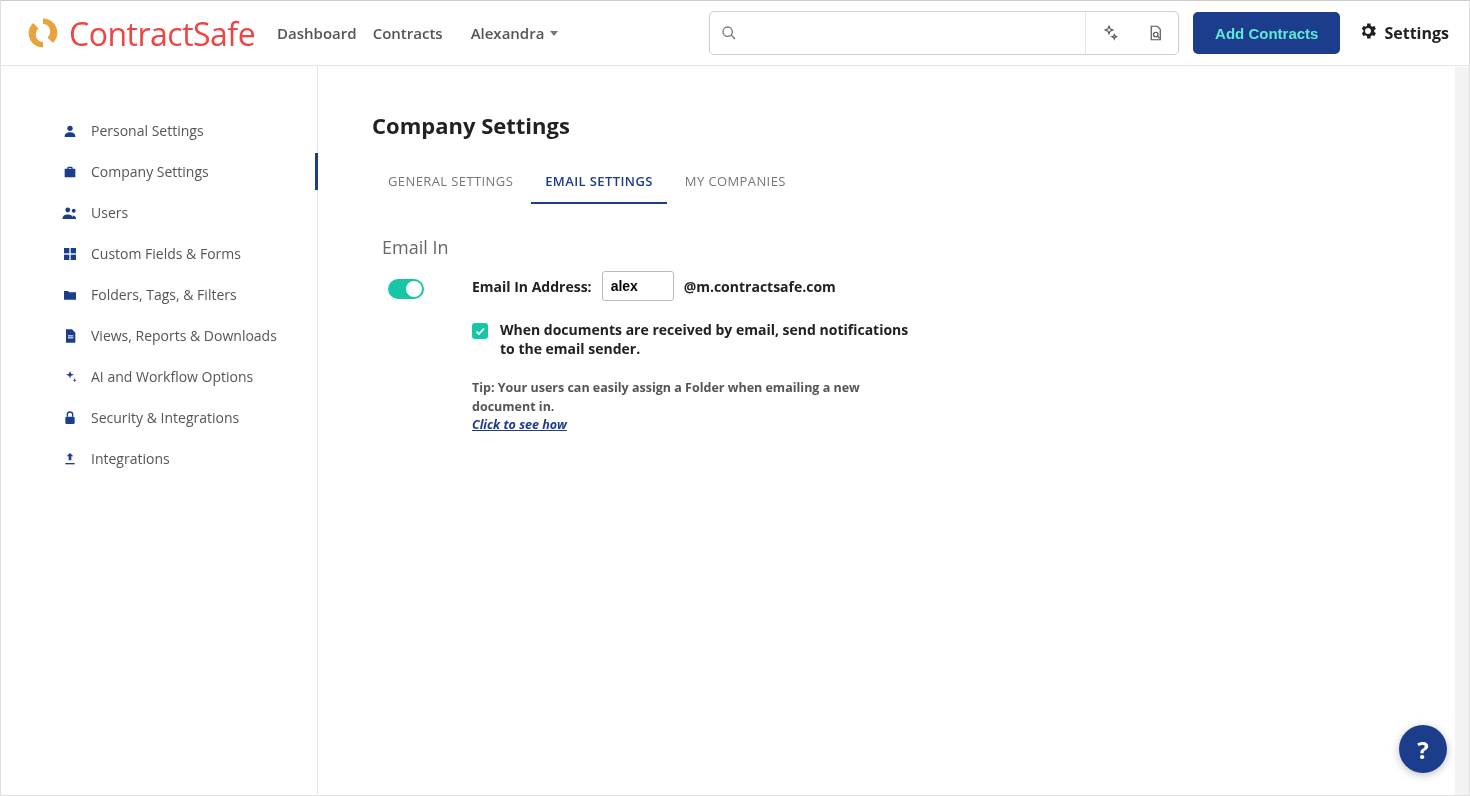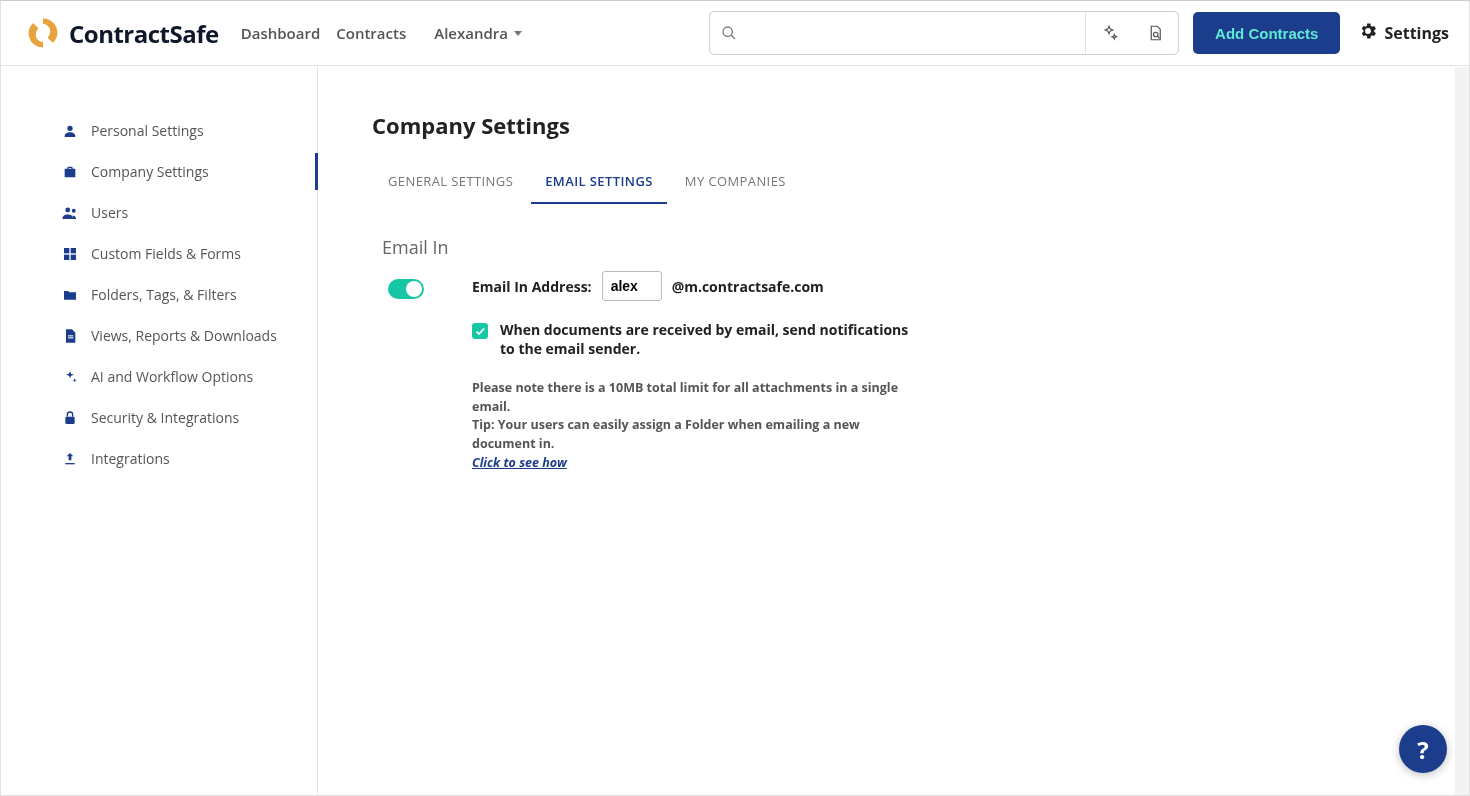--- a/index.html
+++ b/index.html
@@ -26,23 +26,23 @@
     gap: 14px;
   }
   .logo {
     display: flex;
     align-items: center;
     gap: 8px;
     margin-right: 8px;
   }
   .logo svg { display:block; }
   .logo-text {
-    font-size: 24px;
-    font-weight: 700;
-    color: #0f172a;
+    font-size: 32px;
+    font-weight: 400;
+    color: #ef4444;
     letter-spacing: -0.5px;
   }
   .topnav { display: flex; align-items: center; gap: 16px; }
   .topnav-link {
     font-size: 15px;
     font-weight: 600;
     color: #555;
     padding: 6px 0;
     cursor: pointer;
   }
@@ -224,21 +224,21 @@
     position:absolute;
     right:2px;top:2px;
     width:16px;height:16px;border-radius:50%;
     background:#fff;
   }
 
   .emailin-fields { max-width:440px; }
   .addr-line { display:flex; align-items:center; gap:10px; margin-bottom:20px;}
   .addr-label { font-weight:700; font-size:14px;}
   .addr-input {
-    border:1px solid #bbb; border-radius:3px; padding:6px 8px; width:60px; font-size:14px;
+    border:1px solid #bbb; border-radius:3px; padding:6px 8px; width:72px; font-size:14px;
     font-weight:600;
   }
   .addr-suffix { font-weight:700; font-size:14px;}
 
   .chk-row { display:flex; gap:12px; margin-bottom:20px; }
   .chk {
     width:16px;height:16px;border-radius:3px;background:#17c6a5;
     display:flex;align-items:center;justify-content:center;color:#fff;font-size:11px;
     flex:0 0 auto; margin-top:2px; cursor:pointer;
   }
@@ -445,21 +445,20 @@
         <div class="chk-row">
           <div class="chk">
             <svg width="12" height="12" viewBox="0 0 24 24" fill="none" stroke="white" stroke-width="3.5">
                 <polyline points="5 13 10 18 20 7"></polyline>
               </svg>
           </div>
           <div class="chk-label">When documents are received by email, send notifications to the email sender.</div>
         </div>
 
         <div class="note">
-          <div>Please note there is a 10MB total limit for all attachments in a single email.</div>
           <div>Tip: Your users can easily assign a Folder when emailing a new document in.</div>
           <a>Click to see how</a>
         </div>
       </div>
     </div>
 
   </div>
 </div>
 
 <div class="fake-scrollbar"></div>

